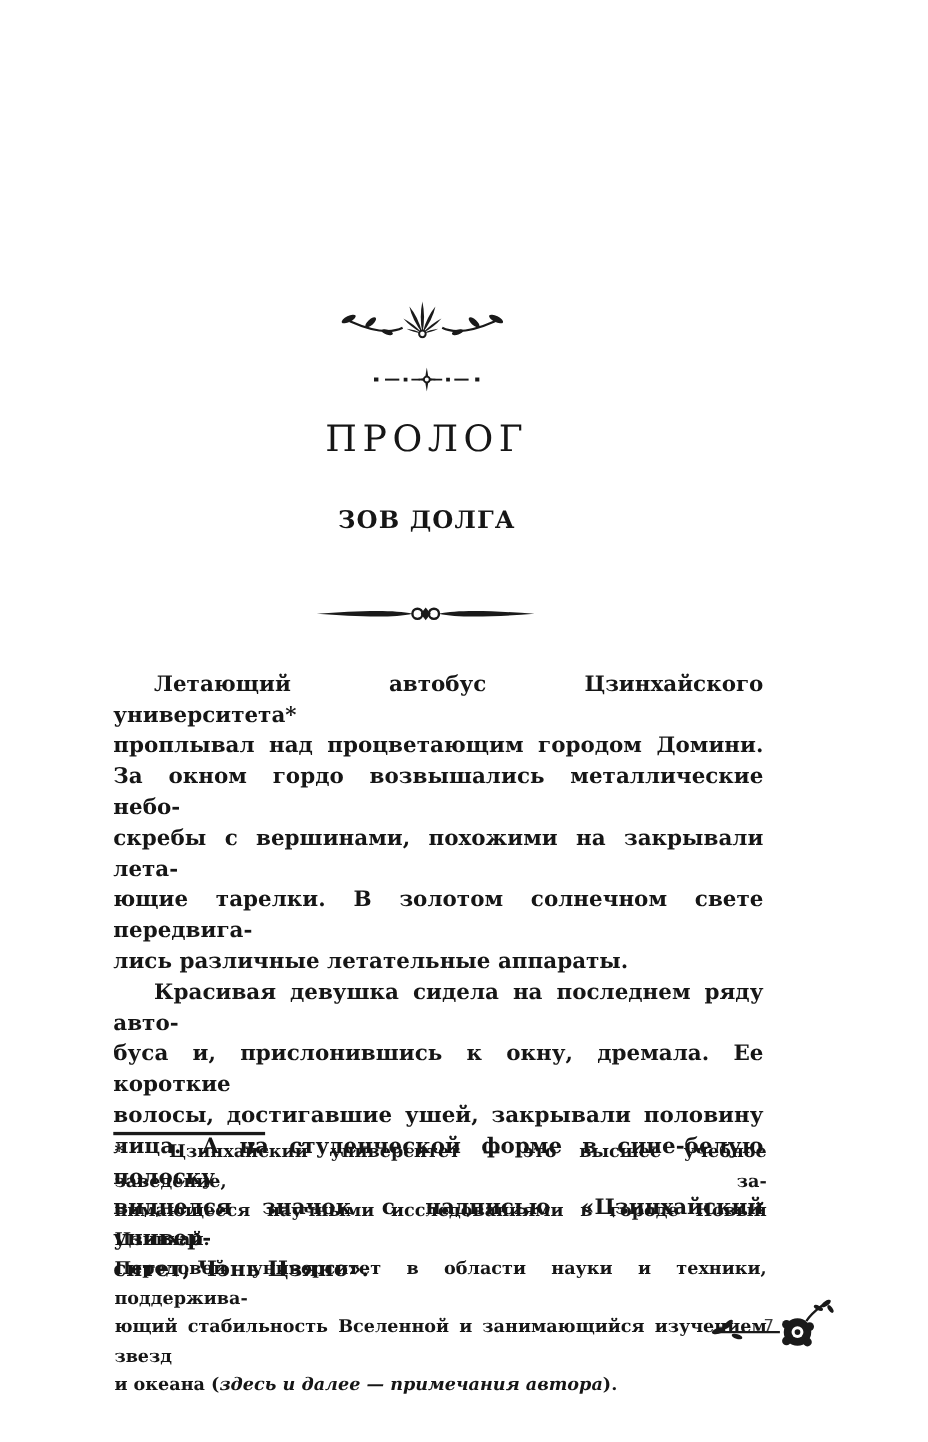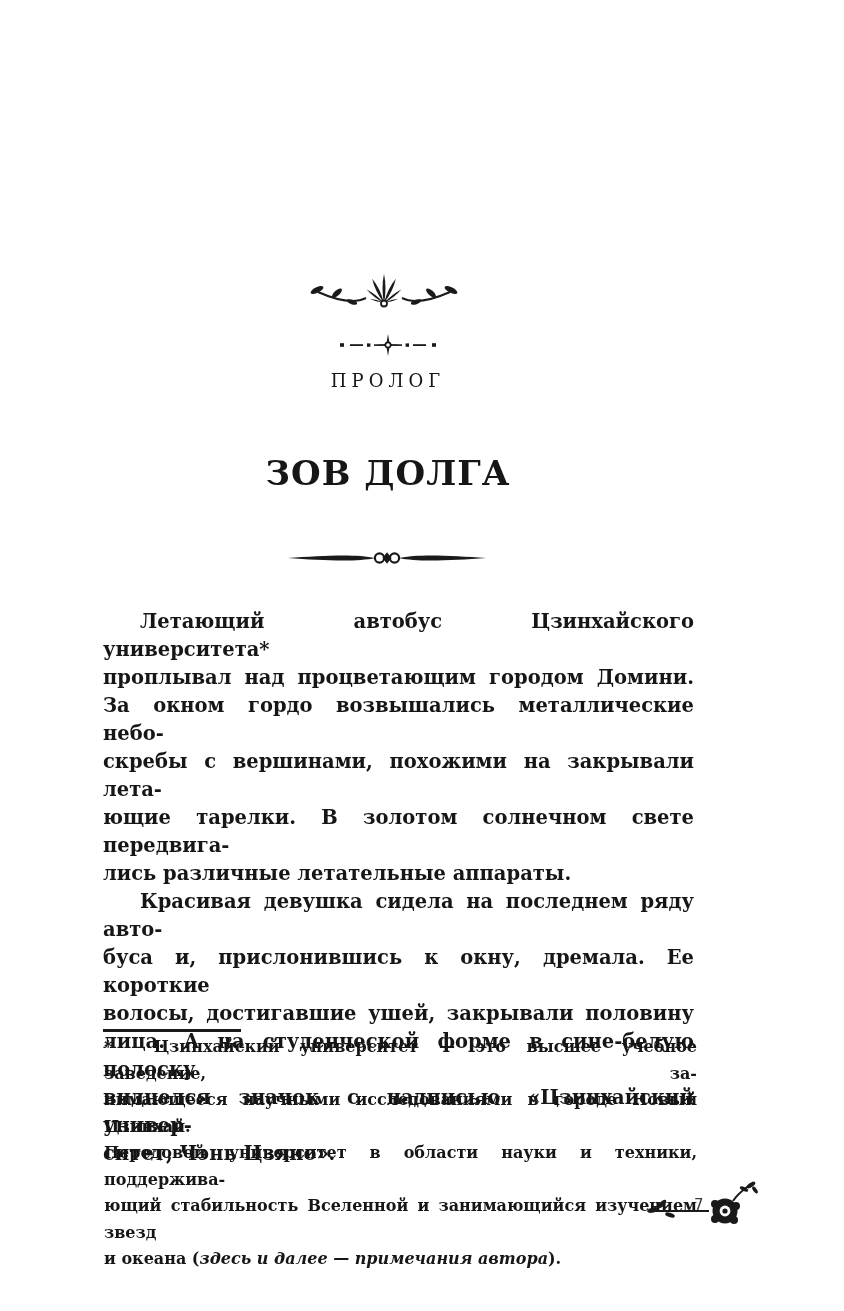--- a/index.html
+++ b/index.html
@@ -14,22 +14,22 @@
   svg{display:block;}
   .ink{fill:#1a1a1a;}
   .ink-stroke{stroke:#1a1a1a;fill:none;}
 
   .top-ornament{position:absolute;left:308px;top:270px;width:152px;height:38px;}
   .cross-divider{position:absolute;left:340px;top:334px;width:96px;height:22px;}
   .title-divider{position:absolute;left:287px;top:549px;width:200px;height:18px;}
   .footer-ornament{position:absolute;left:645px;top:1180px;width:115px;height:50px;}
 
   .heading-wrap{position:absolute;left:85px;width:606px;text-align:center;margin:0;}
-  .prologue{top:366px;font-size:18px;font-weight:normal;letter-spacing:5px;line-height:30px;}
-  .chapter-title{top:452px;font-size:34px;font-weight:bold;letter-spacing:1px;line-height:42px;}
+  .prologue{top:384px;font-size:33px;font-weight:normal;letter-spacing:5px;line-height:30px;}
+  .chapter-title{top:452px;font-size:22px;font-weight:bold;letter-spacing:1px;line-height:42px;}
 
   .bodytext{
     position:absolute;left:103px;top:608px;width:591px;
     font-size:19.5px;line-height:28px;font-weight:bold;
   }
   .line{text-align:justify;text-align-last:justify;}
   .line.first{text-indent:37px;}
   .line.end{text-align-last:left;}
 
   .fn-rule{position:absolute;left:103px;top:1029px;width:138px;height:2.5px;background:#1a1a1a;}

